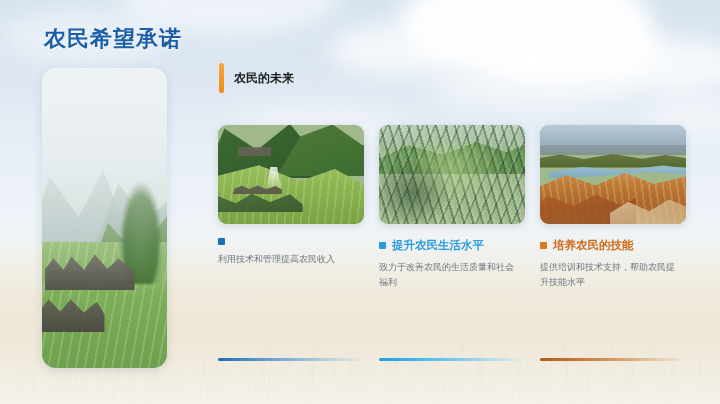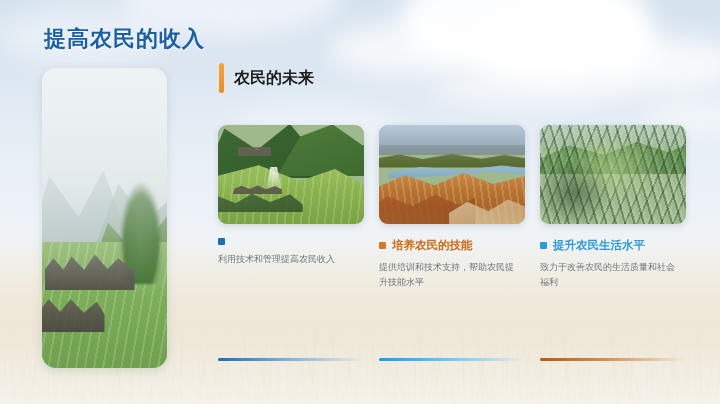--- a/index.html
+++ b/index.html
@@ -89,21 +89,21 @@
   .hero .h-tree{position:absolute;right:4%;top:38%;width:34%;height:34%;
     background:radial-gradient(ellipse at 50% 60%,#4f7d3c 0%,#41702f 55%,rgba(65,112,47,0) 72%);
     filter:blur(1px);}
   .hero .h-mist{position:absolute;inset:0;
     background:linear-gradient(180deg,rgba(238,243,245,.92) 0%,rgba(235,241,243,.62) 32%,rgba(232,239,240,.18) 58%,rgba(255,255,255,0) 76%);}
 
   
   .sub-wrap{position:absolute;left:219px;top:63px;display:flex;align-items:center;gap:10px;}
   .sub-bar{width:5px;height:30px;border-radius:3px;
     background:linear-gradient(180deg,#f9a63a,#ef8a18);}
-  .sub-title{font-size:16px;font-weight:bold;color:#1d1d1d;white-space:nowrap;}
+  .sub-title{font-size:12px;font-weight:bold;color:#1d1d1d;white-space:nowrap;}
 
   
   .cards{position:absolute;left:218px;top:125px;width:470px;display:flex;gap:15px;}
   .card{width:146px;}
   .card .thumb{
     width:146px;height:99px;border-radius:9px;overflow:hidden;position:relative;
     box-shadow:0 2px 7px rgba(70,90,110,.18);background:#9fb98c;
   }
   .card .c-title{
     display:flex;align-items:center;gap:6px;margin-top:14px;
@@ -424,21 +424,21 @@
         <span style="left:701.8px;height:98px;transform:rotate(-4deg);opacity:0.52"></span>
         <span style="left:703.0px;height:75px;transform:rotate(9deg);opacity:0.29"></span>
         <span style="left:708.3px;height:52px;transform:rotate(-6deg);opacity:0.41"></span>
         <span style="left:712.6px;height:89px;transform:rotate(7deg);opacity:0.53"></span>
         <span style="left:715.9px;height:66px;transform:rotate(-8deg);opacity:0.29"></span>
         <span style="left:718.1px;height:43px;transform:rotate(5deg);opacity:0.41"></span>
       </div>
     <div class="haze"></div>
   </div>
 
-  <div class="main-title">提高农民的收入</div>
+  <div class="main-title">农民希望承诺</div>
 
   <div class="hero">
     <div class="h-sky"></div>
     <div class="h-mtn"></div>
     <div class="h-mtn2"></div>
     <div class="h-ridge"></div>
     <div class="h-terr"></div>
     <div class="h-tree"></div>
     <div class="h-vill"></div>
     <div class="h-vill2"></div>
@@ -462,51 +462,51 @@
         <div class="v1"></div>
         <div class="v2"></div>
       </div>
       <div class="c-title">
         <span class="bullet" style="background:#1a6fb5"></span>
       </div>
       <div class="c-desc">利用技术和管理提高农民收入</div>
     </div>
 
     <div class="card">
+      <div class="thumb t2">
+        <div class="sky2"></div>
+        <div class="ridge"></div>
+        <div class="trees"></div>
+        <div class="lite"></div>
+        <div class="dark"></div>
+      </div>
+      <div class="c-title">
+        <span class="bullet" style="background:#2a9bdf"></span>
+        <span style="color:#2a9bdf">提升农民生活水平</span>
+      </div>
+      <div class="c-desc">致力于改善农民的生活质量和社会福利</div>
+    </div>
+
+    <div class="card">
       <div class="thumb t3">
         <div class="sky3"></div>
         <div class="far"></div>
         <div class="veg"></div>
         <div class="river"></div>
         <div class="rock"></div>
         <div class="rock2"></div>
         <div class="pale"></div>
       </div>
       <div class="c-title">
         <span class="bullet" style="background:#d97a1e"></span>
         <span style="color:#cf6a16">培养农民的技能</span>
       </div>
       <div class="c-desc">提供培训和技术支持，帮助农民提升技能水平</div>
     </div>
 
-    <div class="card">
-      <div class="thumb t2">
-        <div class="sky2"></div>
-        <div class="ridge"></div>
-        <div class="trees"></div>
-        <div class="lite"></div>
-        <div class="dark"></div>
-      </div>
-      <div class="c-title">
-        <span class="bullet" style="background:#2a9bdf"></span>
-        <span style="color:#2a9bdf">提升农民生活水平</span>
-      </div>
-      <div class="c-desc">致力于改善农民的生活质量和社会福利</div>
-    </div>
-
   </div>
 
   <div class="rules">
     <div class="rule r1"></div>
     <div class="rule r2"></div>
     <div class="rule r3"></div>
   </div>
 
 </div>
 

